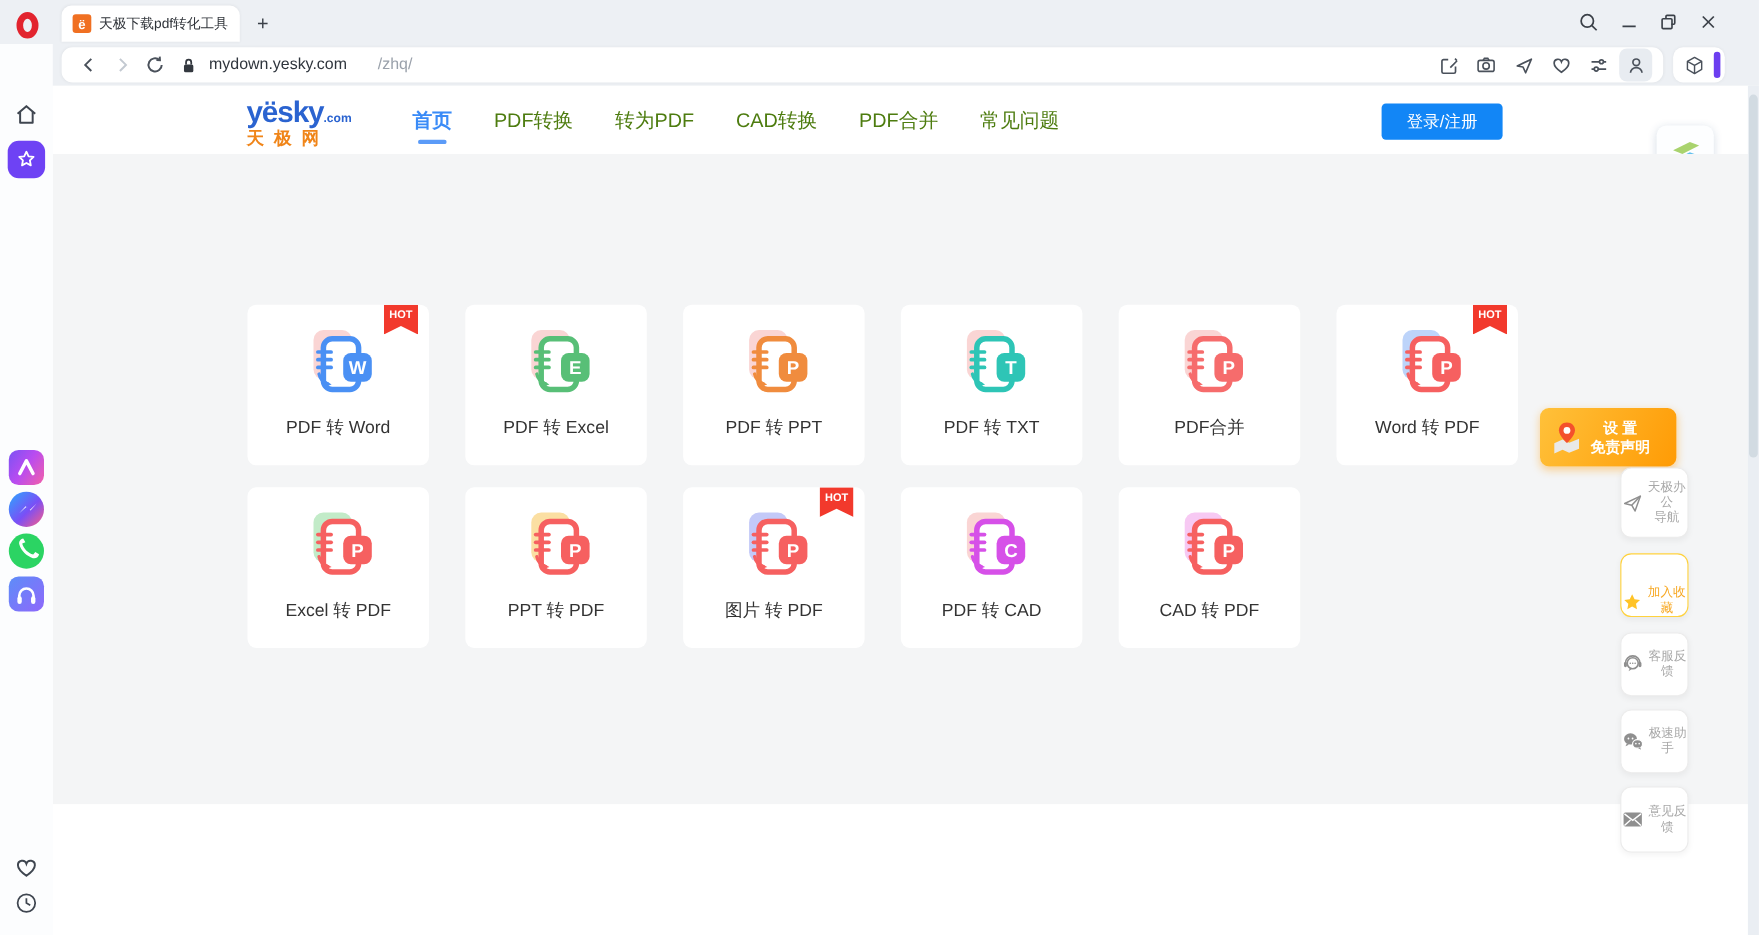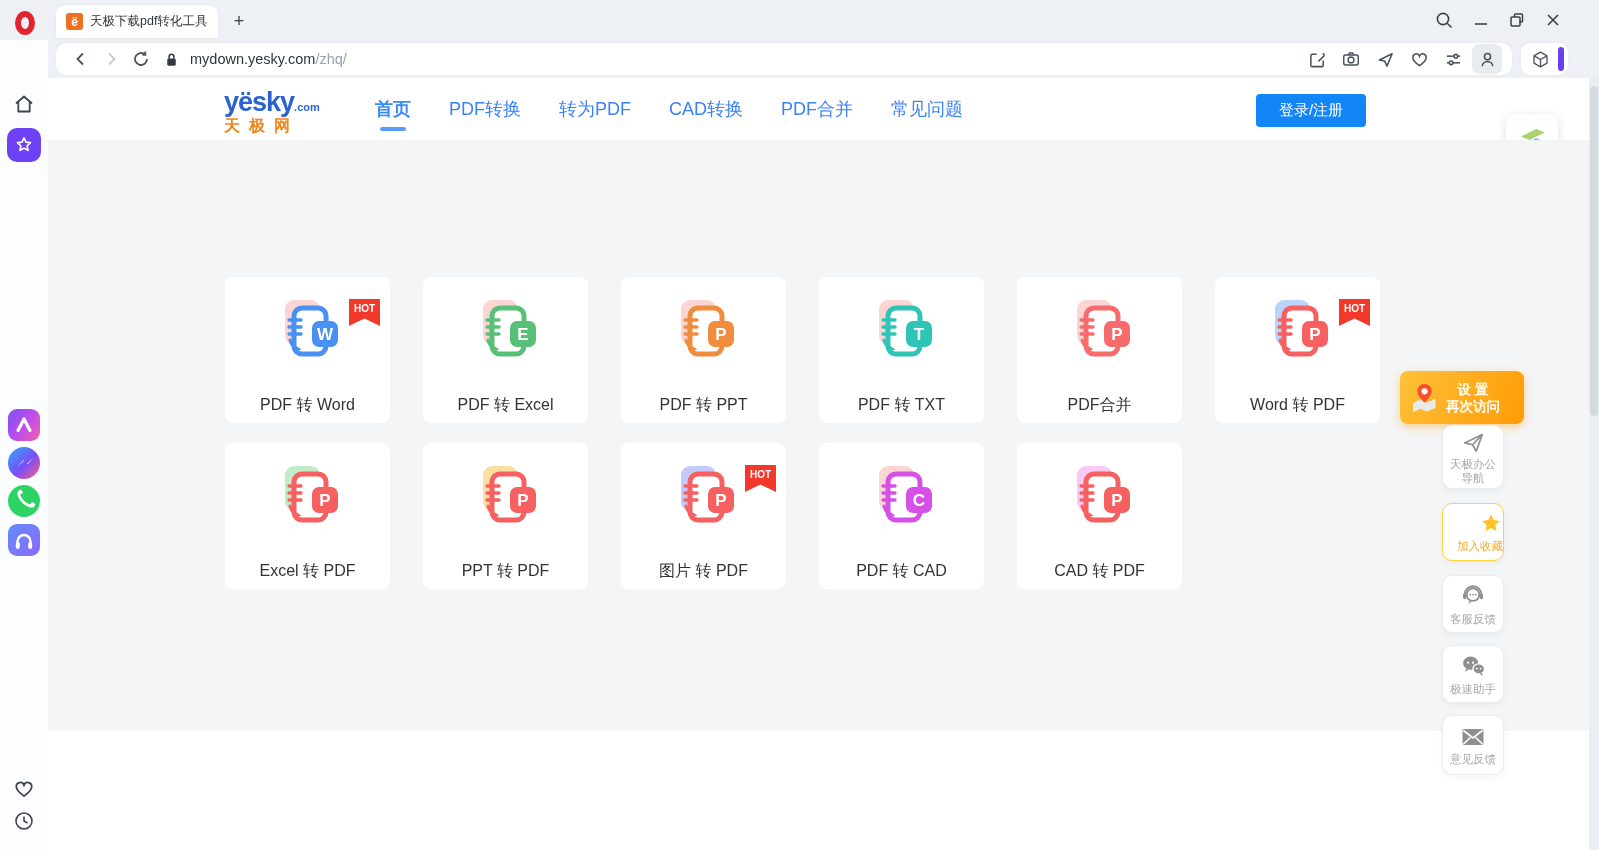--- a/index.html
+++ b/index.html
@@ -19,21 +19,21 @@
   .newtab { left:226px; top:8px; width:26px; height:26px; border-radius:50%; color:#3b4048;
     font-size:18px; display:flex; align-items:center; justify-content:center; }
   .winbtn { top:7px; width:26px; height:26px; display:flex; align-items:center; justify-content:center; color:#3b4048; }
 
   
   .addr { left:56px; top:43px; width:1456px; height:32px; background:#fff; border-radius:10px;
     display:flex; align-items:center; box-shadow:0 0 3px rgba(0,0,0,.05); padding:0 10px; }
   .aicon { width:30px; height:30px; display:flex; align-items:center; justify-content:center; color:#4a515b; flex:0 0 auto; }
   .aicon.dim { color:#c3c9d1; }
   .url-text { font-size:14.5px; color:#2f353d; margin-left:4px; flex:1 1 auto; white-space:nowrap; }
-  .url-text .path { color:#9aa1ab; }
+  .url-text .path { color:#9aa1ab;padding-left:28px; }
   .right-icons { display:flex; align-items:center; gap:4px; flex:0 0 auto; }
   .profile-pill { background:#e8ecf1; border-radius:7px; }
   .ext-island { left:1521px; top:43px; width:47px; height:32px; background:#fff; border-radius:9px;
     box-shadow:0 0 3px rgba(0,0,0,.05); display:flex; align-items:center; padding:0 4px; gap:3px; }
   .purple-bar { width:7px; height:24px; border-radius:3.5px; background:#6c3ef0; }
 
   
   .sidebar { left:0; top:40px; width:48px; height:810px; background:#fcfdfe; }
   .sb { left:50%; transform:translateX(-50%); display:flex; align-items:center; justify-content:center; }
   .tile { width:34px; height:34px; border-radius:10px; }
@@ -45,59 +45,59 @@
   .tile-hp { background:linear-gradient(135deg,#5d8df8,#8f68fb); border-radius:9px; width:32px; height:32px; }
 
   
   .page { left:48px; top:78px; width:1542px; height:784px; background:#fff; overflow:hidden; }
   .site-header { left:0; top:0; width:100%; height:62px; background:#fff; }
   .logo { left:176px; top:9px; width:120px; }
   .logo-main { font-size:27px; font-weight:bold; color:#2a63d0; letter-spacing:-1px; }
   .logo-com { font-size:11px; font-weight:bold; color:#2a63d0; }
   .logo-sub { font-size:16px; font-weight:bold; color:#f08519; letter-spacing:9px; margin-top:-2px; }
   .nav { left:325px; top:0; height:62px; display:flex; align-items:center; gap:34px; }
-  .nav-item { font-size:18px; color:#3b82f6; cursor:pointer; position:relative; padding:18px 2px; }
+  .nav-item { font-size:18px; color:#4d7c0f; cursor:pointer; position:relative; padding:18px 2px; }
   .nav-item.active { color:#3a8bf7; font-weight:bold;text-align:right; }
   .nav-item.active::after { content:""; position:absolute; left:50%; transform:translateX(-50%);
     bottom:8px; width:26px; height:4px; border-radius:2px; background:#5b9bf8; }
   .login-btn { left:1208px; top:16px; width:110px; height:33px; background:#1286f6; color:#fff;
     font-size:15px; border:none; border-radius:4px; display:flex; align-items:center; justify-content:center; cursor:pointer; }
   .float-logo { left:1458px; top:36px; width:52px; height:52px; background:#fdfeff; border-radius:9px;
     box-shadow:0 2px 8px rgba(40,80,120,.18); display:flex; align-items:center; justify-content:center; }
 
   .main-gray { left:0; top:62px; width:100%; height:591px; background:#f4f5f6; }
 
   
   .grid { left:177px; top:199px; display:grid; grid-template-columns:repeat(6,165px); gap:20px 33px; }
   .card { width:165px; height:146px; background:#fff; border-radius:8px; position:relative;
     display:flex; flex-direction:column; align-items:center; cursor:pointer; }
   .cicon { width:64px; height:64px; margin-top:22px; }
-  .clabel { font-size:16px; color:#333; margin-top:32px; }
+  .clabel { font-size:16px; color:#333; margin-top:16px; }
   .hot { display:none; position:absolute; top:0; right:10px; width:31px; height:27px; background:#f2392c;
     color:#fff; font-size:10px; font-weight:bold; text-align:center; line-height:19px;
     clip-path:polygon(0 0,100% 0,100% 100%,50% 72%,0 100%); }
-  .card.hot-on .hot { display:block;margin-top:22px; }
+  .card.hot-on .hot { display:block; }
   .i-back { fill:var(--back); }
   .i-doc { fill:#fff; stroke:var(--front); stroke-width:5; }
   .i-line { stroke:var(--front); stroke-width:3.4; stroke-linecap:round; }
   .i-arrow { stroke:var(--front); stroke-width:3; fill:none; stroke-linecap:round; }
   .i-ahead { fill:var(--front); }
   .i-badge { fill:var(--front); }
   .i-letter { fill:#fff; font-size:17px; font-weight:bold; }
   .i-img { display:none; }
   .card.img-badge .i-img { display:block; }
   .card.img-badge .i-letter { display:none; }
 
   
   .w-banner { left:1352px; top:269px; width:124px; height:53px; border-radius:8px;
     background:linear-gradient(115deg,#ffc13a,#ff9b05); box-shadow:0 3px 8px rgba(255,160,20,.45);
     display:flex; align-items:center; padding:0 8px; gap:4px; cursor:pointer;margin-top:24px; }
   .w-banner .txt { color:#fff; font-size:13.5px; font-weight:bold; line-height:17px; text-align:center; }
-  .wcard { left:1394px; width:62px; background:#fff; border:1px solid #ececec; border-radius:10px;
-    box-shadow:0 2px 6px rgba(0,0,0,.05); display:flex; flex-direction:column; align-items:center;
+  .wcard { left:1425px; width:62px; background:#fff; border:1px solid #ececec; border-radius:10px;
+    box-shadow:0 2px 6px rgba(0,0,0,.05); display:flex; align-items:center;
     justify-content:center; gap:3px; cursor:pointer; }
   .wcard .wtxt { font-size:11.5px; color:#a8a8a8; line-height:14px; text-align:center; }
   .wcard.fav { border-color:#ffd23e;align-items:flex-end; }
   .wcard.fav .wtxt { color:#f7a823; }
   .wico { color:#8f8f8f; }
 
   
   .footer-links { left:0; top:726px; width:100%; display:flex; justify-content:center; }
   .flink { font-size:14.5px; color:#363636; padding:0 13px; border-right:1px solid #d6d6d6;
     cursor:pointer; line-height:18px; }
@@ -515,21 +515,21 @@
     </div>
 
   <div class="abs w-banner">
     <svg width="34" height="32" viewBox="0 0 34 32">
       <path d="M5 21 l7.5-3.4 6 2.8 9-3.6 V26 l-9 3.6 -6-2.8 -7.5 3.4 Z" fill="#e9e9e9"></path>
       <path d="M16.5 2c-4.3 0-7.3 3.1-7.3 7.1 0 5.2 7.3 11.7 7.3 11.7s7.3-6.5 7.3-11.7C23.8 5.1 20.8 2 16.5 2z" fill="#f4512c"></path>
       <circle cx="16.5" cy="9.3" r="3.1" fill="#fff"></circle>
       </svg>
     <div class="txt">
         <div>设 置</div>
-        <div>再次访问</div>
+        <div>免责声明</div>
       </div>
   </div>
 
   <div class="abs wcard" style="top:347px;height:64px">
     <svg class="wico" width="24" height="24" viewBox="0 0 26 26" fill="none" stroke="currentColor" stroke-width="1.8" stroke-linejoin="round">
       <path d="M4 14 L23 5 L16.5 23 L12.5 16 Z"></path>
         <path d="M23 5 L12.5 16"></path>
       </svg>
     <div class="wtxt"><span>天极办公</span><br><span>导航</span></div>
   </div>

